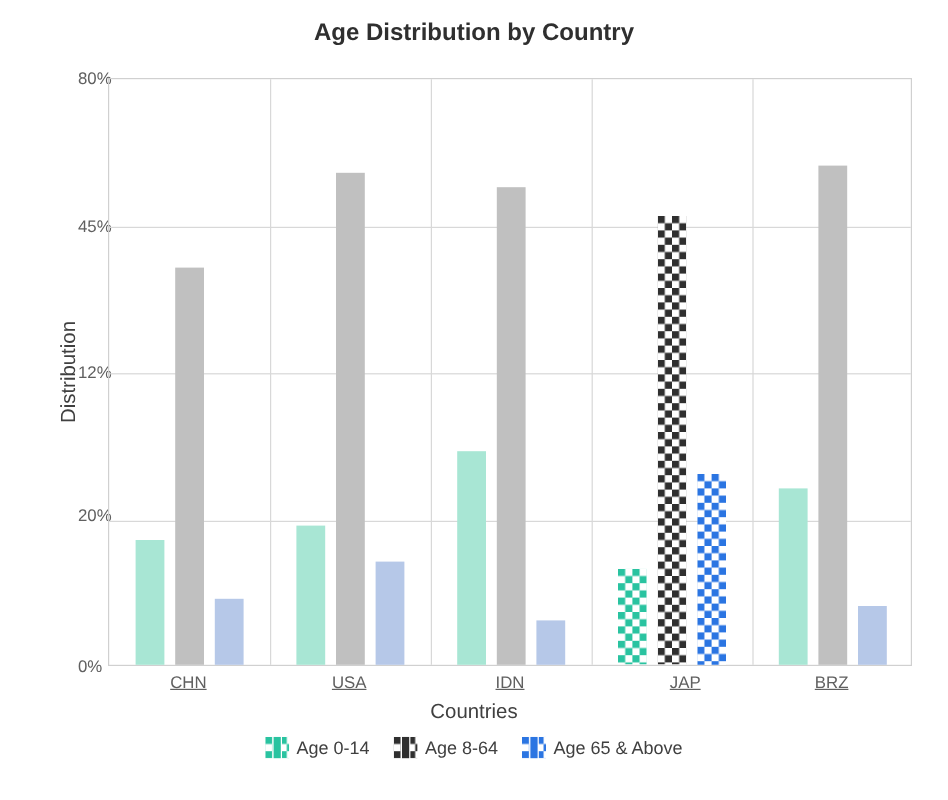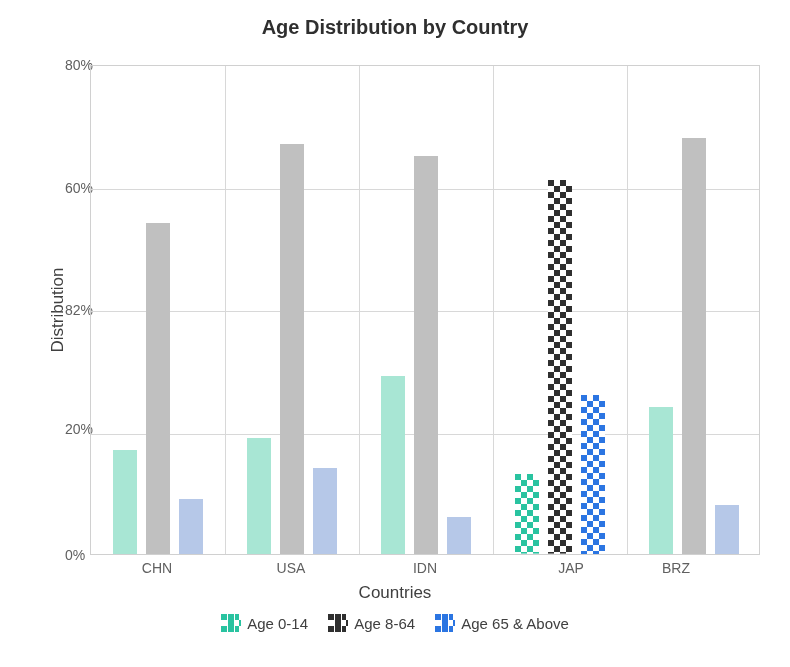--- a/index.html
+++ b/index.html
@@ -58,20 +58,21 @@
     transform: translateY(-50%);
   }
   .x-tick-label {
     position: absolute;
     top: 560px;
     width: 100px;
     text-align: center;
     font-size: 14px;
     color: #606060;
     transform: translateX(-50%);
+    text-decoration: underline;
   }
   .y-axis-label {
     position: absolute;
     left: 15px;
     top: 310px;
     transform: translateY(-50%) rotate(-90deg);
     font-size: 17px;
     color: #404040;
   }
   .x-axis-label {
@@ -116,22 +117,22 @@
 </head>
 <body>
 
 <div class="chart-container">
   <div class="chart-title">Age Distribution by Country</div>
 
   <div class="y-axis-label">Distribution</div>
 
   <div class="y-tick-label" style="top:555px">0%</div>
   <div class="y-tick-label" style="top:429px">20%</div>
-  <div class="y-tick-label" style="top:310px">82%</div>
-  <div class="y-tick-label" style="top:187.5px">60%</div>
+  <div class="y-tick-label" style="top:310px">12%</div>
+  <div class="y-tick-label" style="top:187.5px">45%</div>
   <div class="y-tick-label" style="top:65px">80%</div>
 
   <div class="plot-area">
 
     <div class="gridline-h" style="top:122.5px"></div>
     <div class="gridline-h" style="top:245px"></div>
     <div class="gridline-h" style="top:367.5px"></div>
 
     <div class="gridline-v" style="left:134px"></div>
     <div class="gridline-v" style="left:268px"></div>
@@ -182,21 +183,21 @@
 
     <div class="bar s0 unsel" style="left:558px;width:24px;height:147.0px"></div>
     <div class="bar s1 unsel" style="left:591px;width:24px;height:416.5px"></div>
     <div class="bar s2 unsel" style="left:624px;width:24px;height:49.0px"></div>
   </div>
 
   <div class="x-tick-label" style="left:157px">CHN</div>
   <div class="x-tick-label" style="left:291px">USA</div>
   <div class="x-tick-label" style="left:425px">IDN</div>
   <div class="x-tick-label" style="left:571px">JAP</div>
-  <div class="x-tick-label" style="left:676px">BRZ</div>
+  <div class="x-tick-label" style="left:693px">BRZ</div>
 
   <div class="x-axis-label">Countries</div>
 
   <div class="legend">
     <span class="legend-item">
       <svg class="legend-swatch">
         <rect x="0" y="0" width="6" height="18" fill="url(#chk0)"></rect>
         <rect x="7" y="0" width="6" height="18" fill="#29c3a0"></rect>
         <rect x="14" y="0" width="6" height="18" fill="url(#chk0)"></rect>
       </svg>

